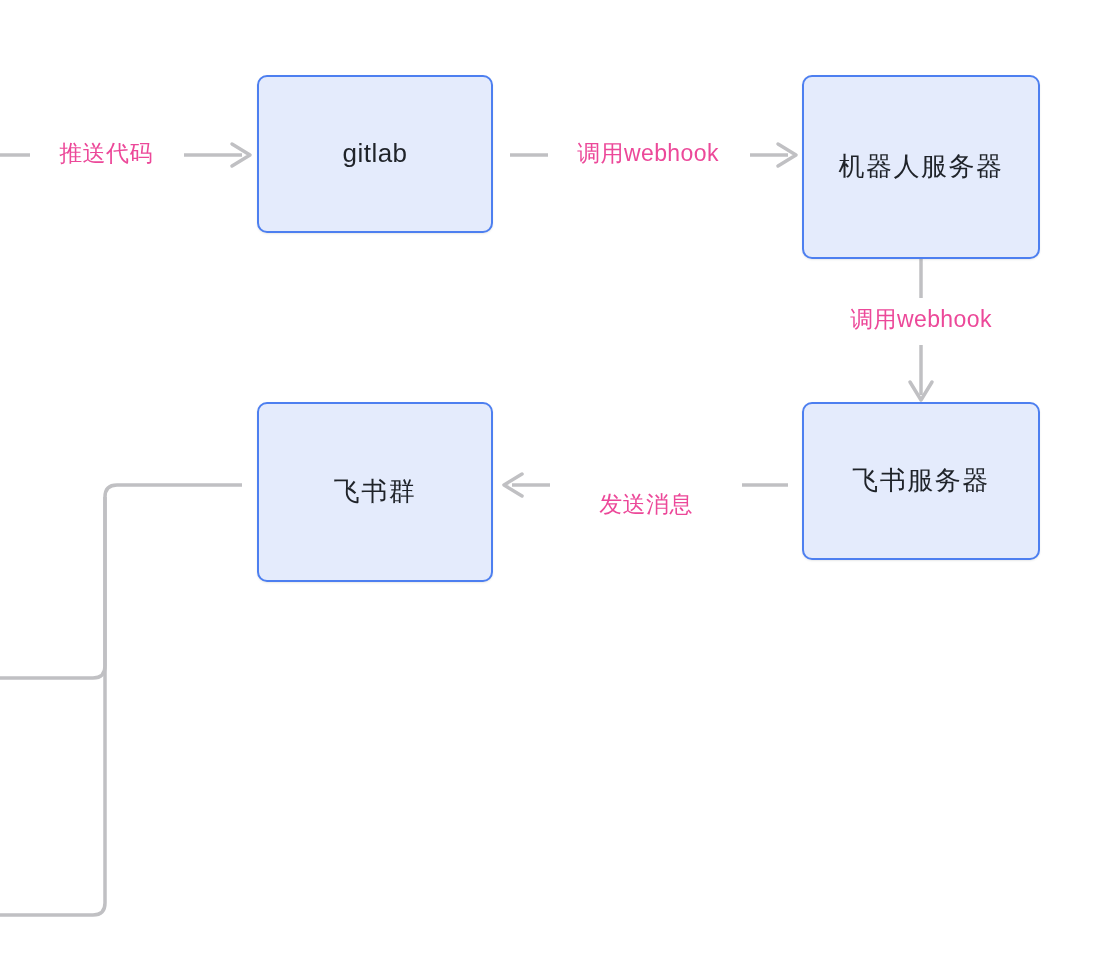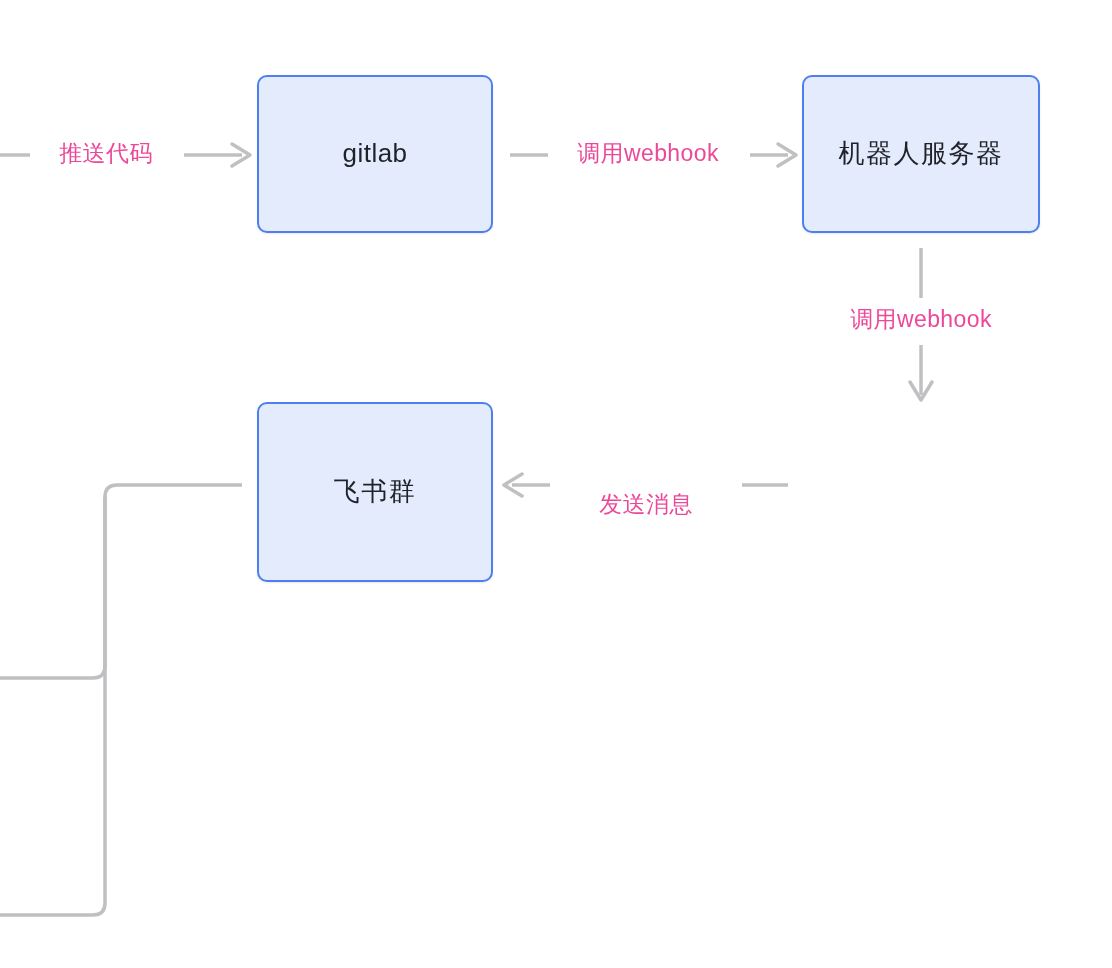--- a/index.html
+++ b/index.html
@@ -92,28 +92,31 @@
 
       <path d="M 105 497 L 105 666 Q 105 678 93 678 L -12 678"></path>
 
     </g>
   </svg>
 
   <div class="node" style="left:257px; top:75px; width:236px; height:158px;">
     <span class="node-label">gitlab</span>
   </div>
 
-  <div class="node node-cjk" style="left:802px; top:75px; width:238px; height:158px;">
+  <div class="node node-cjk" style="left:802px; top:75px; width:238px; height:184px;">
     <span class="node-label">机器人服务器</span>
   </div>
 
   <div class="node node-cjk" style="left:257px; top:402px; width:236px; height:180px;">
     <span class="node-label">飞书群</span>
   </div>
 
+  <div class="node node-cjk" style="left:802px; top:402px; width:238px; height:158px;">
+    <span class="node-label">飞书服务器</span>
+  </div>
 
   <div class="edge-label center-x" style="left:106px; top:142px;">
     <span>推送代码</span>
   </div>
 
   <div class="edge-label center-x" style="left:648px; top:142px;">
     <span>调用webhook</span>
   </div>
 
   <div class="edge-label center-x" style="left:921px; top:308px;">

